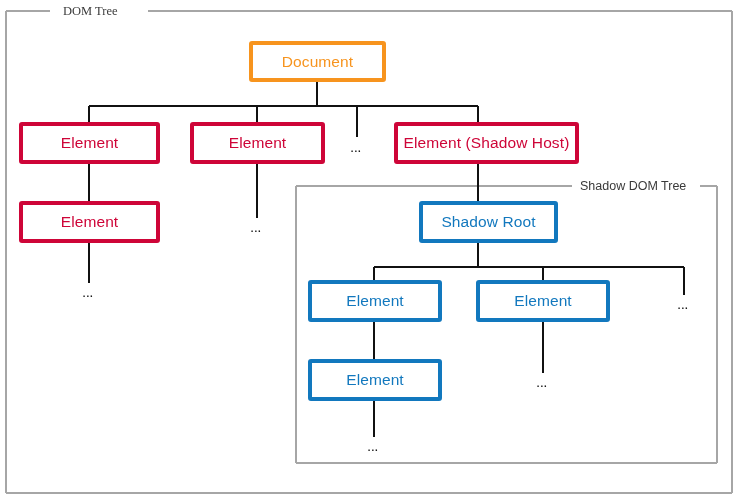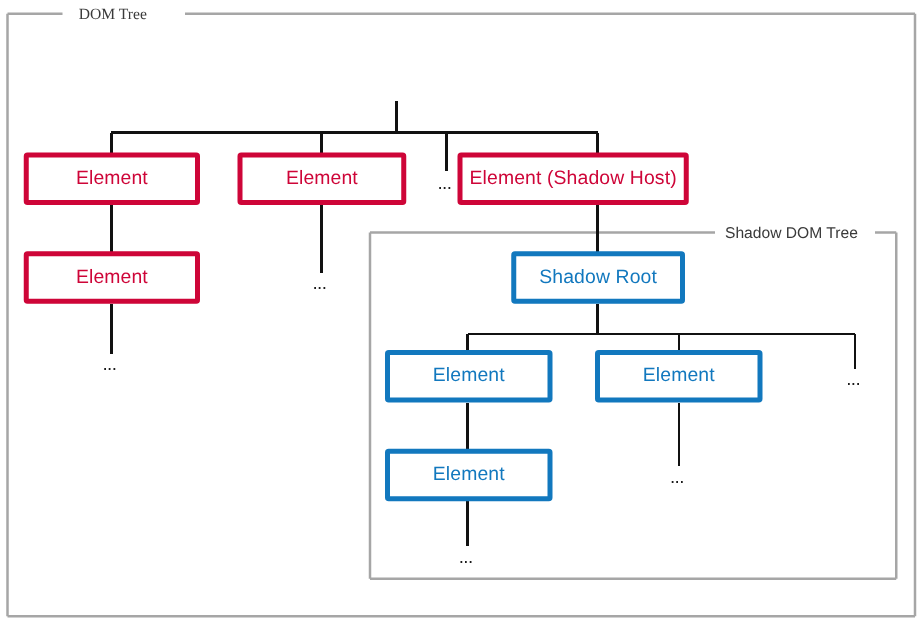--- a/index.html
+++ b/index.html
@@ -121,38 +121,41 @@
 
       <path d="M 374 401 L 374 437"></path>
 
       <path d="M 543 322 L 543 373"></path>
     </g>
   </svg>
 
   <div class="frame-label" style="left:58px; top:5px;font-family:Liberation Serif, serif;">DOM Tree</div>
   <div class="frame-label" style="left:575px; top:180px;">Shadow DOM Tree</div>
 
+  <div class="node doc" style="left:249px; top:41px; width:137px; height:41px; font-size:15.5px;">
+    <span class="node-label">Document</span>
+  </div>
 
   <div class="node dom" style="left:19px; top:122px; width:141px; height:42px; font-size:15.5px;">
     <span class="node-label">Element</span>
   </div>
 
   <div class="node dom" style="left:190px; top:122px; width:135px; height:42px; font-size:15.5px;">
     <span class="node-label">Element</span>
   </div>
 
-  <div class="node dom" style="left:366px; top:122px; width:185px; height:42px; font-size:15.5px;">
+  <div class="node dom" style="left:394px; top:122px; width:185px; height:42px; font-size:15.5px;">
     <span class="node-label">Element (Shadow Host)</span>
   </div>
 
   <div class="node dom" style="left:19px; top:201px; width:141px; height:42px; font-size:15.5px;">
     <span class="node-label">Element</span>
   </div>
 
-  <div class="node shadow" style="left:409px; top:201px; width:139px; height:42px; font-size:15.5px;">
+  <div class="node shadow" style="left:419px; top:201px; width:139px; height:42px; font-size:15.5px;">
     <span class="node-label">Shadow Root</span>
   </div>
 
   <div class="node shadow" style="left:308px; top:280px; width:134px; height:42px; font-size:15.5px;">
     <span class="node-label">Element</span>
   </div>
 
   <div class="node shadow" style="left:476px; top:280px; width:134px; height:42px; font-size:15.5px;">
     <span class="node-label">Element</span>
   </div>

